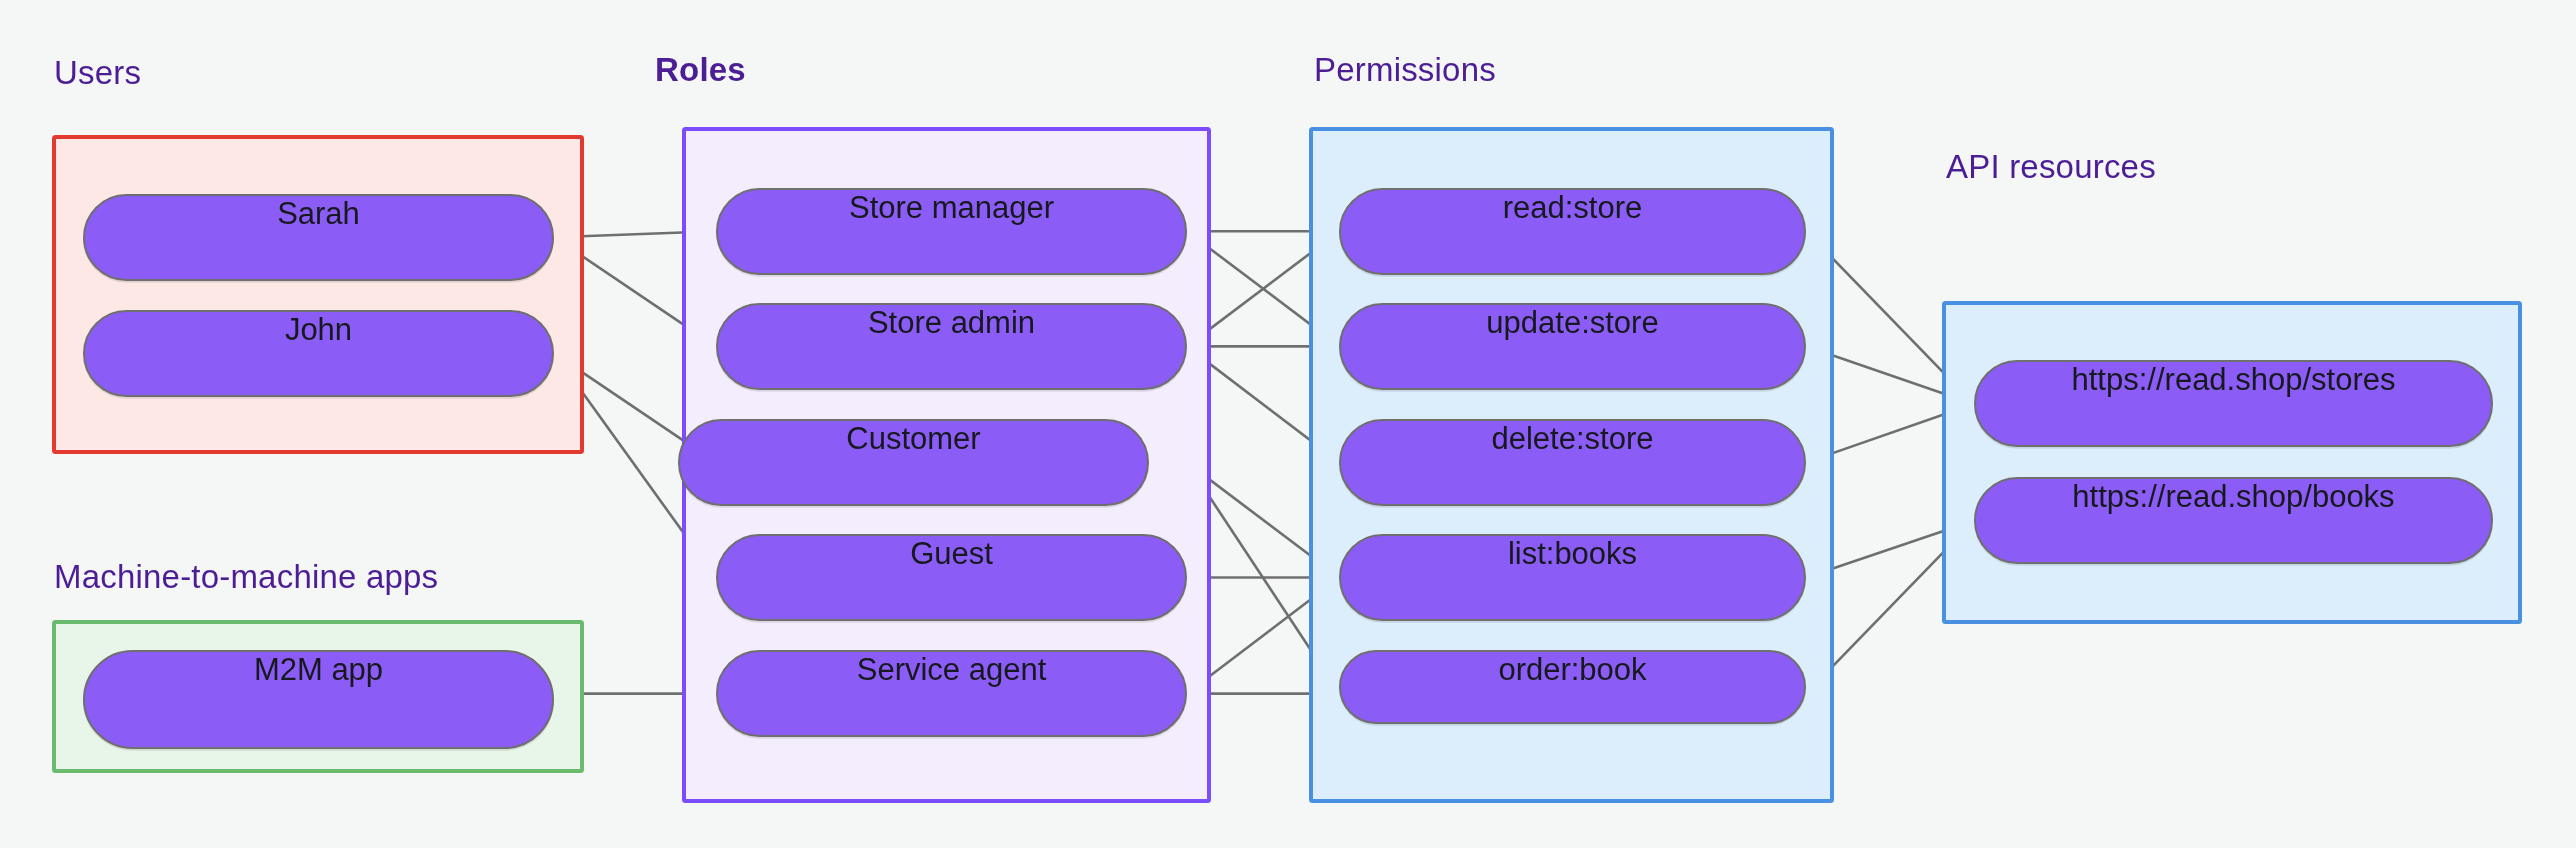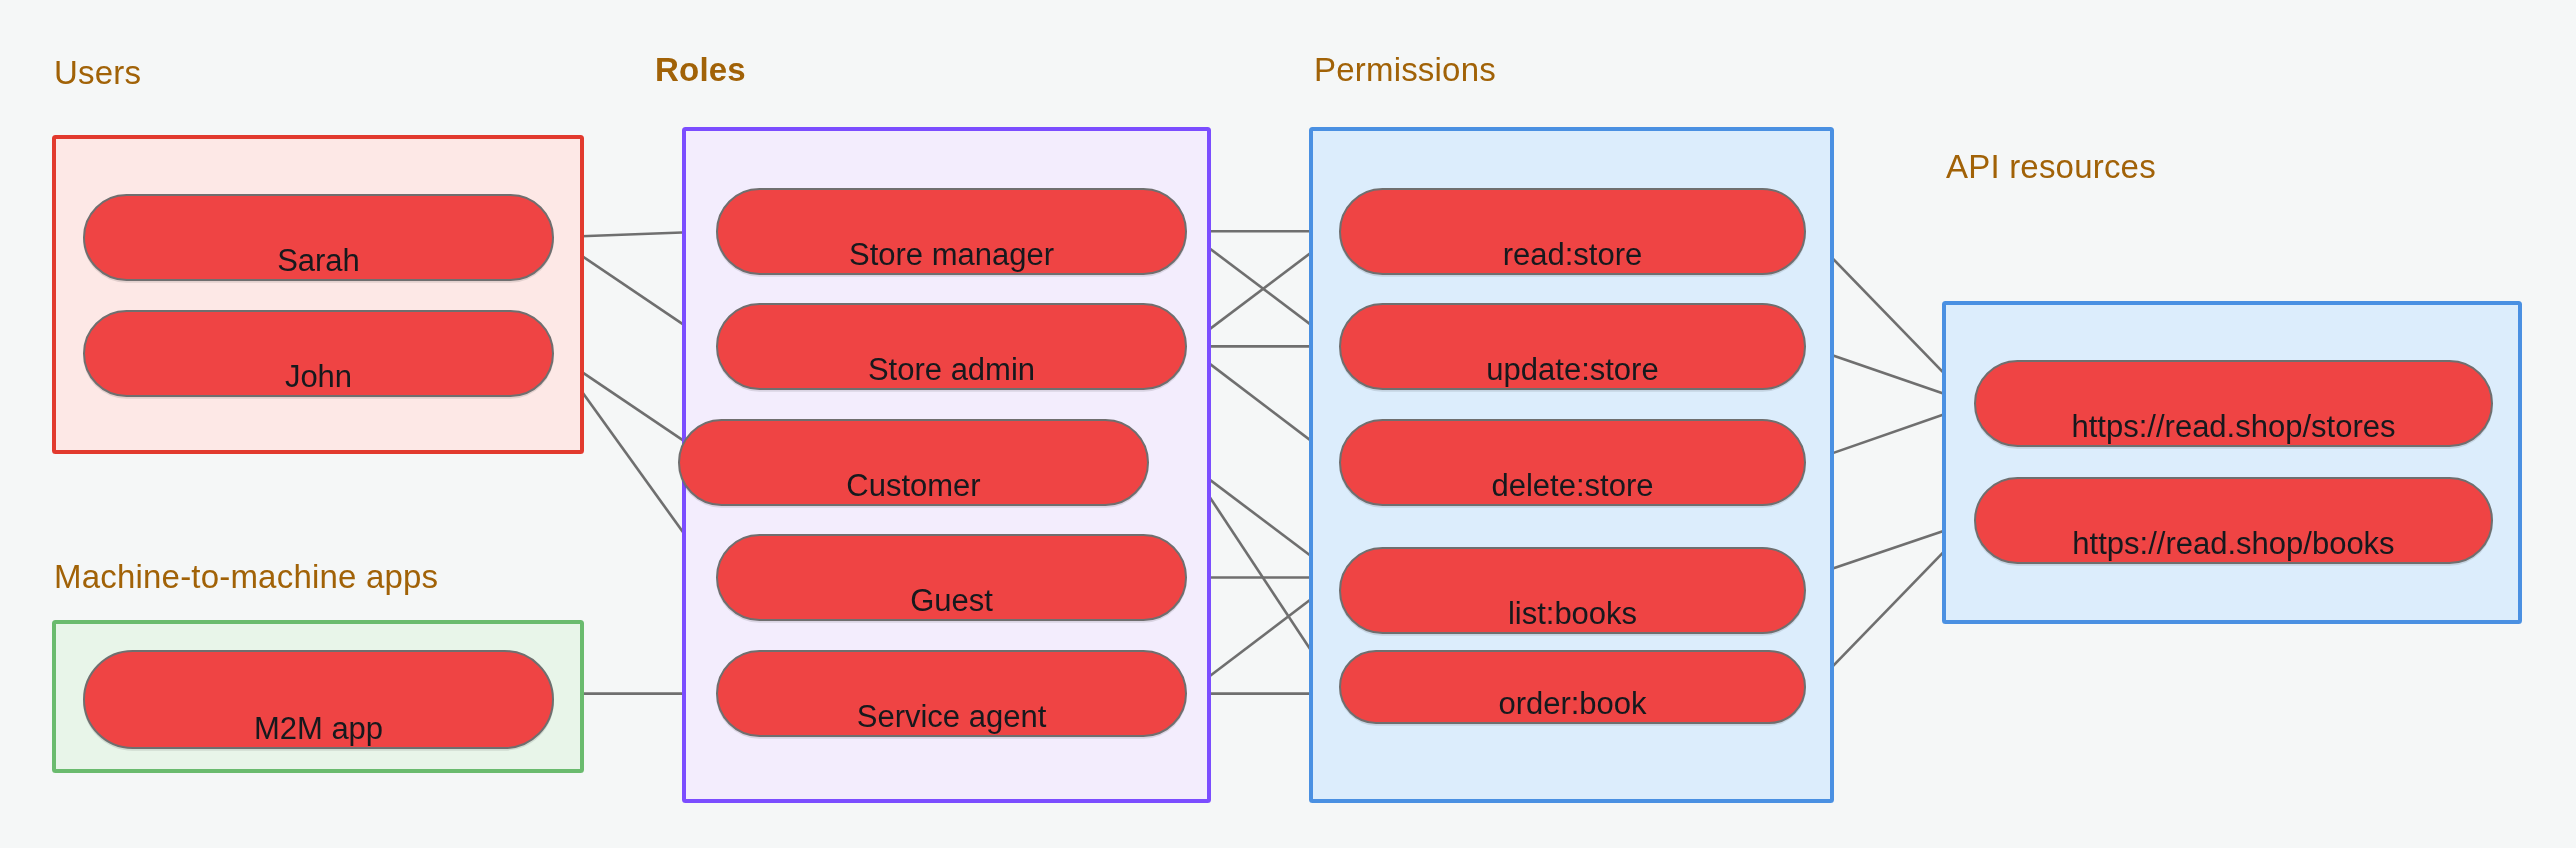--- a/index.html
+++ b/index.html
@@ -9,39 +9,39 @@
     font-family:"Liberation Sans", sans-serif;
     overflow:hidden;
     position:relative;
   }
   #stage{position:absolute;inset:0;}
   svg.edges{position:absolute;left:0;top:0;width:2576px;height:848px;pointer-events:none;}
 
   .group-title{
     position:absolute;
     font-size:33px;
-    color:#a16207;
+    color:#4c1d95;
     white-space:nowrap;
     letter-spacing:0.2px;
   }
   .group-box{
     position:absolute;
     box-sizing:border-box;
     border-width:4.4px;
     border-style:solid;
     border-radius:3.5px;
   }
   .pill{
     position:absolute;
     box-sizing:border-box;
-    background:#ef4444;
+    background:#8b5cf6;
     border:2.6px solid #6f6f6f;
     border-radius:872px;
     display:flex;
-    align-items:flex-end;
+    align-items:flex-start;
     justify-content:center;
     font-size:31px;
     color:#16191d;
     white-space:nowrap;
     box-shadow:0 1.7px 0 rgba(0,0,0,.10);
   }
 </style>
 </head>
 <body>
 
@@ -115,21 +115,21 @@
       <div class="group-box" style="left: 1309px; top: 127px; width: 525px; height: 676px; border-color: rgb(74, 144, 226); background: rgb(220, 237, 252);"></div>
       <div class="pill" style="left: 1339px; top: 188px; width: 467px; height: 87px;">
         <span>read:store</span>
       </div>
       <div class="pill" style="left: 1339px; top: 303px; width: 467px; height: 87px;">
         <span>update:store</span>
       </div>
       <div class="pill" style="left: 1339px; top: 419px; width: 467px; height: 87px;">
         <span>delete:store</span>
       </div>
-      <div class="pill" style="left: 1339px; top: 534px; width: 467px; height: 87px; margin-top: 13px;">
+      <div class="pill" style="left: 1339px; top: 534px; width: 467px; height: 87px;">
         <span>list:books</span>
       </div>
       <div class="pill" style="left: 1339px; top: 650px; width: 467px; height: 74px;">
         <span>order:book</span>
       </div>
       <div class="group-title" style="left: 1946px; top: 148px;">API resources</div>
       <div class="group-box" style="left: 1942px; top: 301px; width: 580px; height: 323px; border-color: rgb(74, 144, 226); background: rgb(220, 237, 252);"></div>
       <div class="pill" style="left: 1974px; top: 360px; width: 519px; height: 87px;">
         <span>https://read.shop/stores</span>
       </div>

